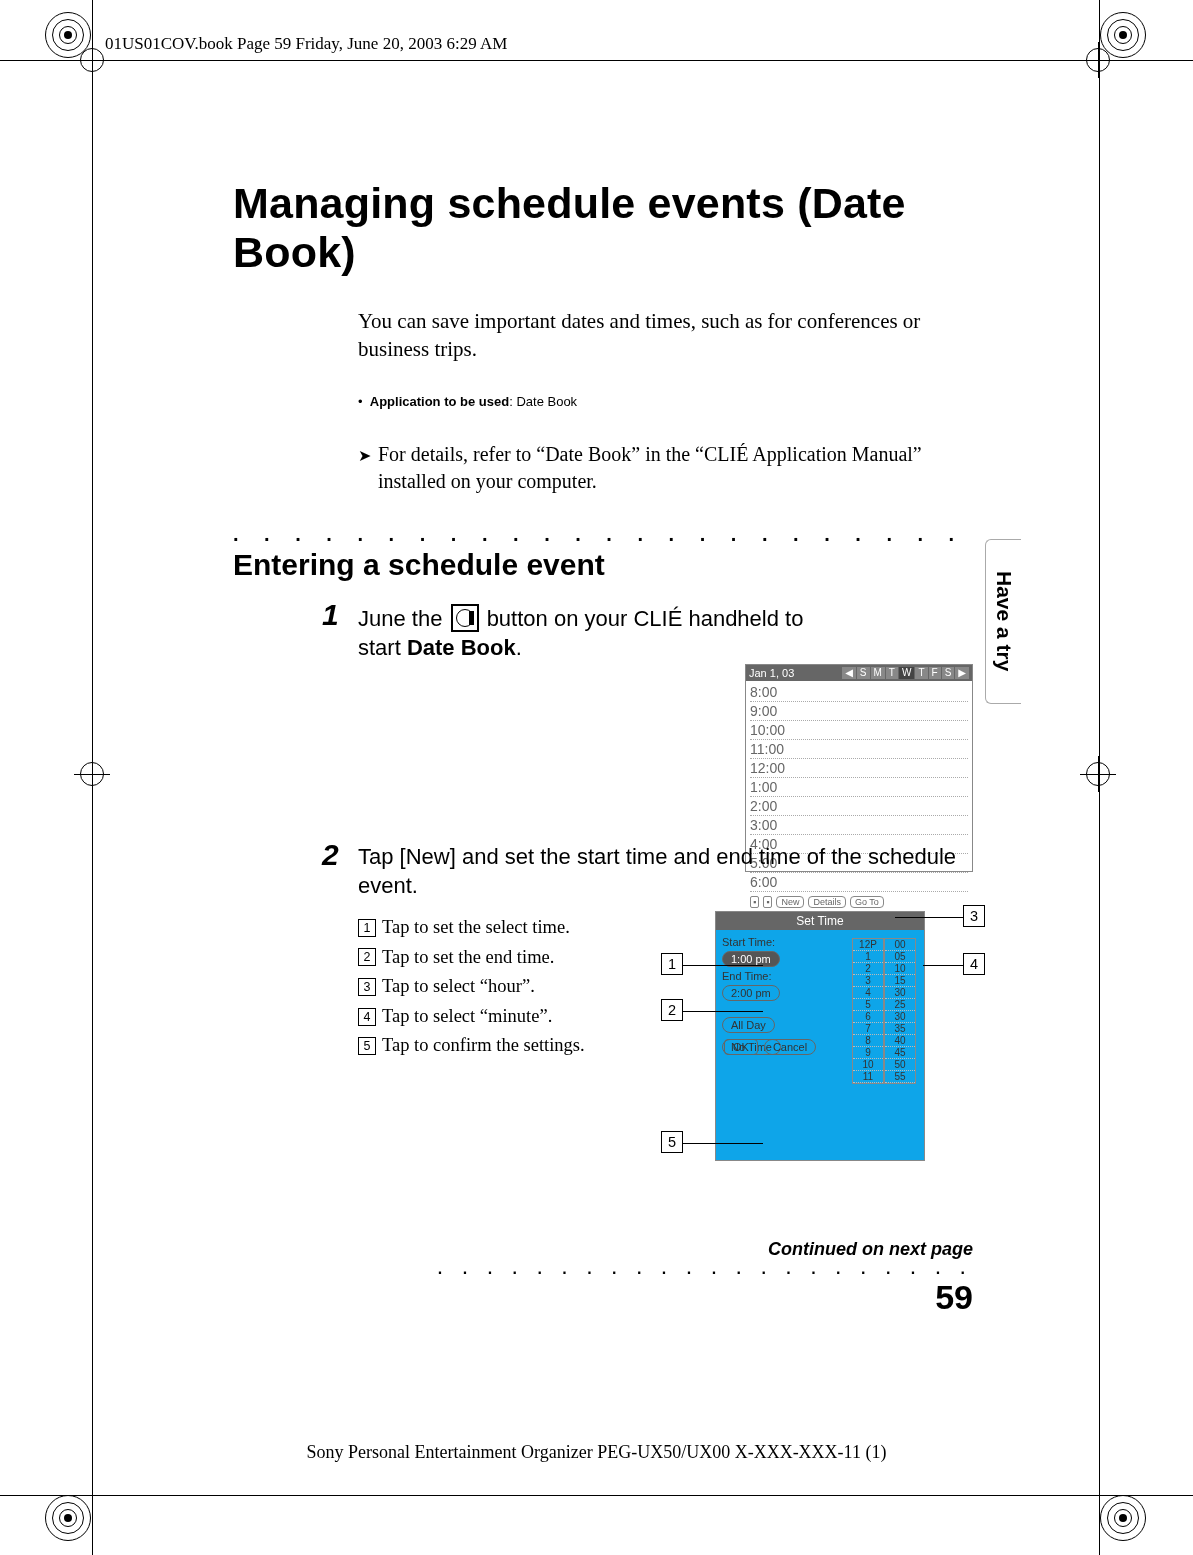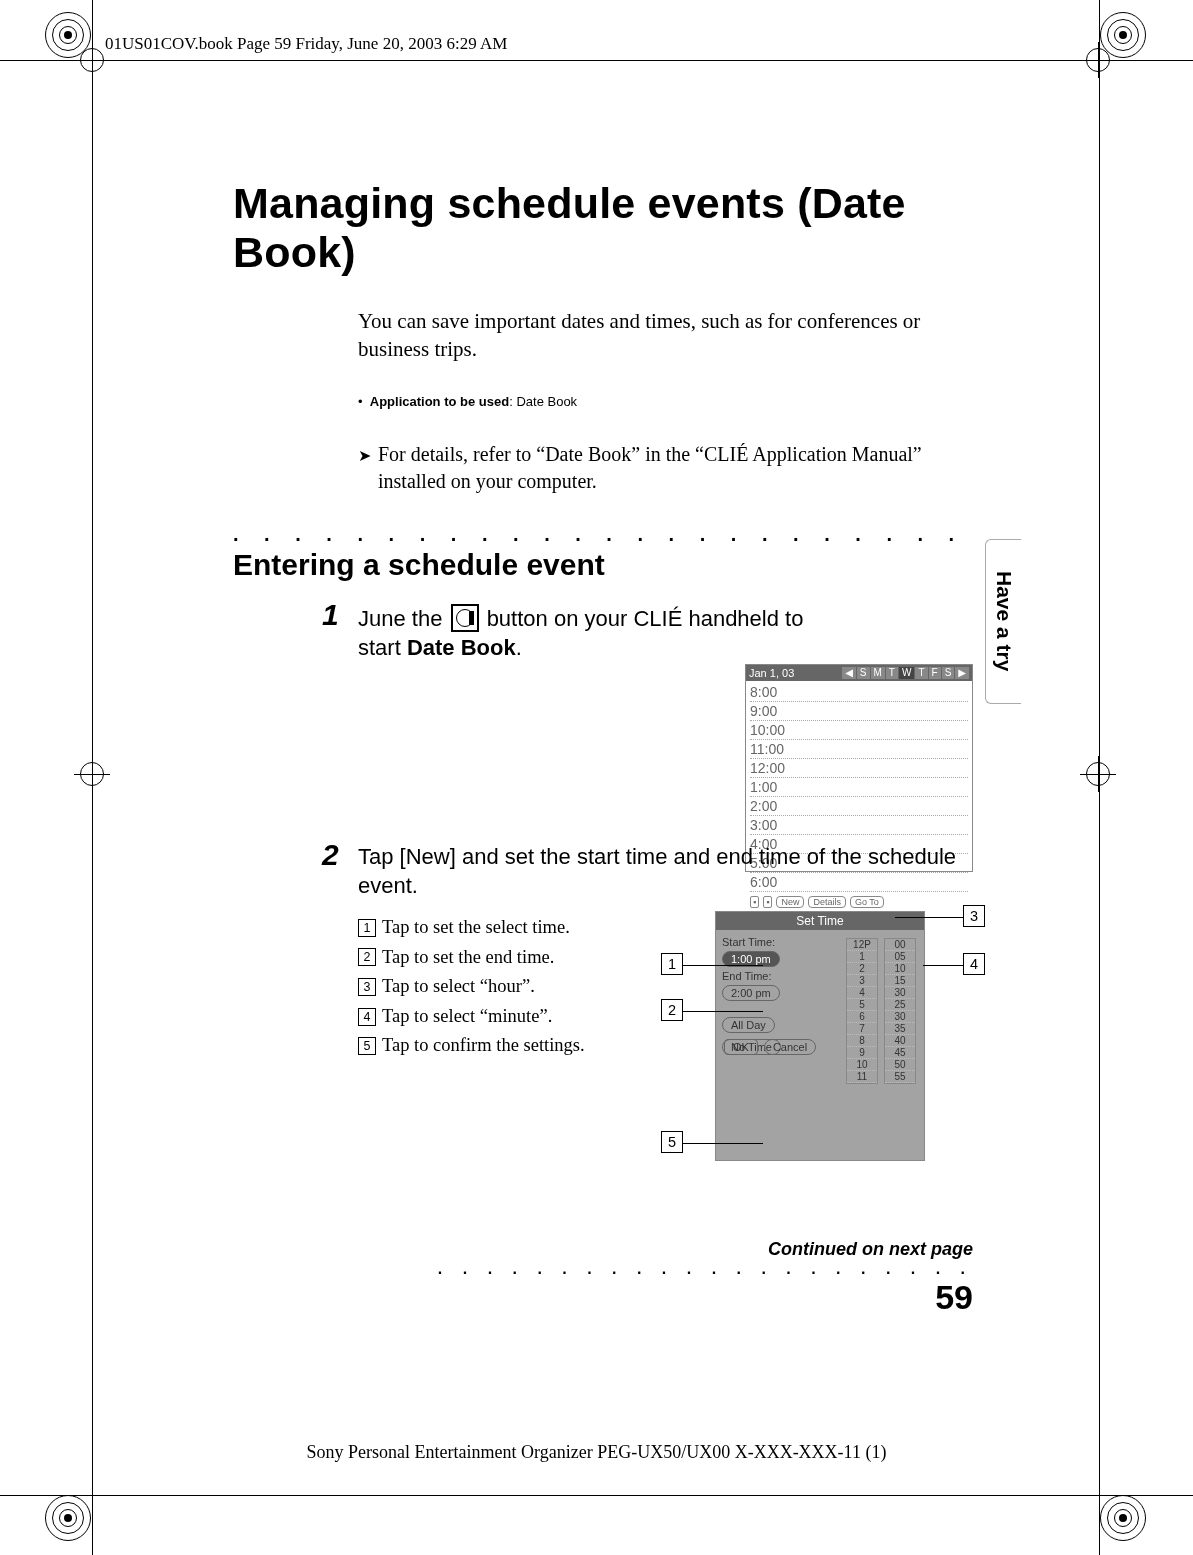--- a/index.html
+++ b/index.html
@@ -176,28 +176,28 @@
   .legend-list .ln { display:flex; align-items:center; gap:6px; }
   .numbox {
     display:inline-flex; align-items:center; justify-content:center;
     border:1.6px solid #000; width:18px; height:18px;
     font-family: Arial, sans-serif; font-size:12.5px; font-weight:400;
   }
 
   .screen-time {
     position:absolute; right: 48px; top: -2px;
     width: 210px; height: 250px;
-    border:1px solid #888; background:#a3a3a3;
+    border:1px solid #888; background:#0ea5e9;
     font-family: Arial, sans-serif;
   }
   .screen-time .tt { background:#666; color:#fff; text-align:center; font-size:12px; padding:2px 0; }
   .screen-time .bodyx { padding:6px; font-size:11px; color:#333; position:relative; }
   .screen-time .pill { display:inline-block; border:1px solid #666; border-radius:10px; padding:1px 8px; font-size:11px; margin:3px 0; }
   .screen-time .pill.dark { background:#555; color:#fff;text-align:center; }
-  .screen-time .cols { display:flex; gap:6px; position:absolute; right:8px; top:8px; }
+  .screen-time .cols { display:flex; position:absolute; right:8px; top:8px; }
   .screen-time .col { border:1px solid #888; width:32px; font-size:10px; text-align:center; }
   .screen-time .col div { border-bottom:1px dotted #bbb; }
   .screen-time .ftrx { position:absolute; bottom:6px; left:8px; display:flex; gap:6px; }
 
   .callout {
     position:absolute;
     display:inline-flex; align-items:center; justify-content:center;
     border:1.8px solid #000; width:22px; height:22px;
     font-family: Arial, sans-serif; font-size:14.5px;
     background:#fff;

